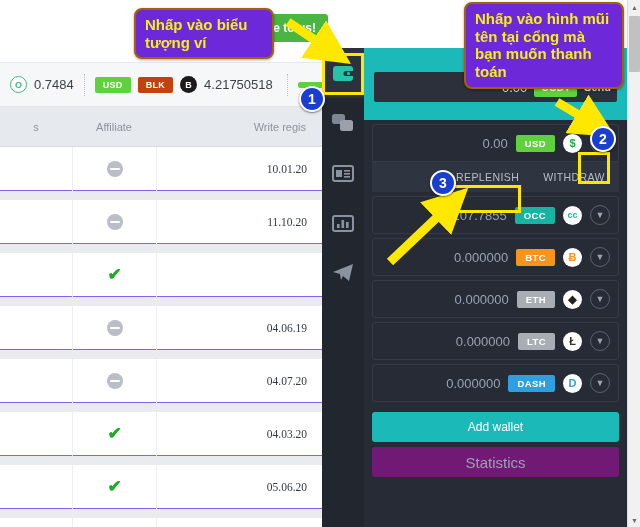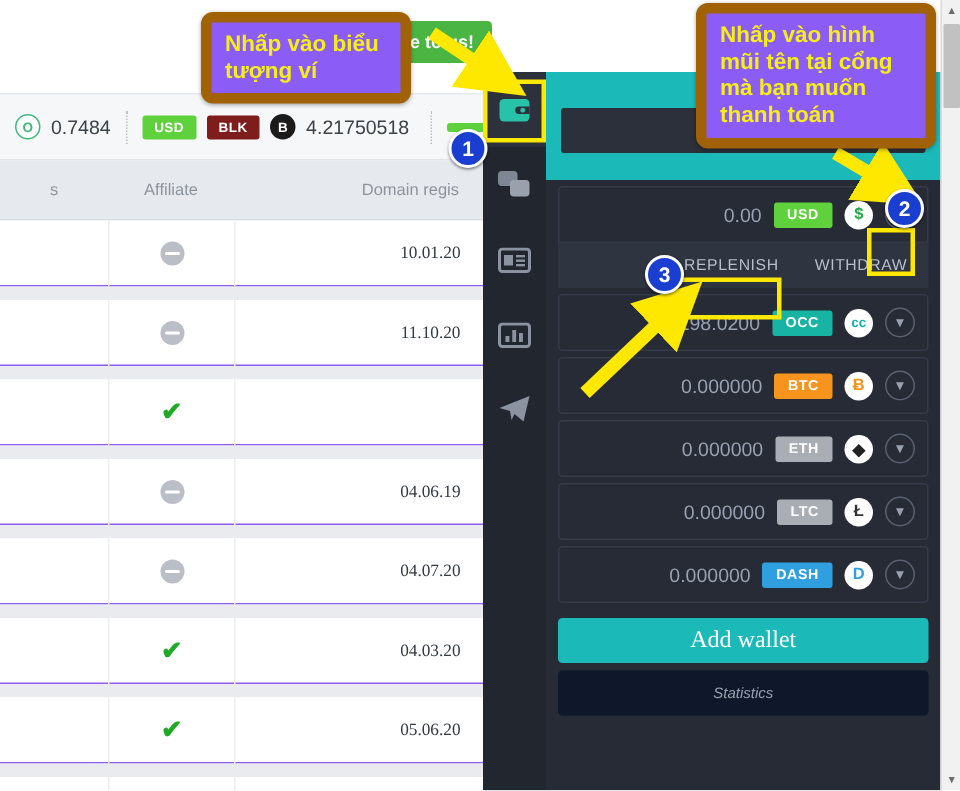--- a/index.html
+++ b/index.html
@@ -36,21 +36,21 @@
   .rate-sep { width:1px; height:22px; border-left:1px dotted #b9c0c8; }
   .coin-dot {
     width:17px; height:17px; border-radius:50%; display:flex; align-items:center;
     justify-content:center; font-size:10px; font-weight:bold; color:#fff;
   }
   .coin-dot.occ { background:#fff; border:1.5px solid #3fb87a; color:#3fb87a; font-size:9px; }
   .coin-dot.blk { background:#1b1b1b; color:#fff; font-size:9px; }
   .rate-val { font-size:13px; color:#3b4249; font-family:Liberation Sans, sans-serif; }
   .tag { font-size:9px; font-weight:bold; color:#fff; padding:3px 8px; border-radius:2px; letter-spacing:.3px; }
   .tag.usd { background:#5fd13c; }
-  .tag.blk { background:#7f1d1d; }
+  .tag.blk { background:#c2410c; }
 
   
   .tbl { position:absolute; left:0; top:107px; width:328px; }
   .tbl-head {
     display:flex; height:40px; background:#e6e9ee; align-items:center;
     border-bottom:1px solid #d6dae0;
   }
   .tbl-head .th {
     font-size:11px; color:#8d949c; text-align:center; position:relative;
   }
@@ -122,34 +122,34 @@
   }
   .tabs-strip {
     margin:0 8px 4px 8px; height:30px; background:#2e3440;
     display:flex; align-items:center;
   }
   .tabs-strip .tab { font-size:10.5px; color:#b8bec9; padding:0 12px; letter-spacing:.4px; }
   .tabs-strip .spacer { width:72px; }
 
   .add-wallet {
     margin:10px 8px 5px 8px; height:30px; background:#1cb9b9; border-radius:3px;
-    display:flex; align-items:center; justify-content:center; color:#fff; font-size:16px;font-family:Liberation Serif, serif;
+    display:flex; align-items:center; justify-content:center; color:#fff; font-size:12px;
   }
   .stats-btn {
-    margin:0 8px; height:30px; background:#0f172a; border-radius:3px;
-    display:flex; align-items:center; justify-content:center; color:#9aa2b1; font-size:10px;font-style:italic;
+    margin:0 8px; height:30px; background:#701a75; border-radius:3px;
+    display:flex; align-items:center; justify-content:center; color:#9aa2b1; font-size:15px;
   }
 
   
   .scrollbar { position:absolute; right:0; top:0; width:13px; height:527px; background:#f1f1f1; border-left:1px solid #dcdcdc; }
   .sb-arrow { width:13px; height:14px; display:flex; align-items:center; justify-content:center; font-size:7px; color:#6b6b6b; }
   .sb-thumb { position:absolute; left:1px; top:16px; width:11px; height:56px; background:#c1c1c1; border-radius:1px; }
   .sb-arrow.bottom { position:absolute; bottom:0; left:0; }
   .callout {
-    position:absolute; background:#8b5cf6; color:#f5ee18; border:7px solid #a16207;
+    position:absolute; background:#6d28d9; color:#f5ee18; border:2px solid #a16207;
     border-radius:8px; font-weight:bold; line-height:1.18; padding:6px 9px;
     font-size:15px; box-shadow:0 1px 3px rgba(0,0,0,.35);
   }
   .badge {
     position:absolute; width:26px; height:26px; border-radius:50%;
     background:#1a3fd0; border:2.5px solid #fff; color:#fff; font-weight:bold;
     font-size:14px; display:flex; align-items:center; justify-content:center;
     box-shadow:0 1px 2px rgba(0,0,0,.5);
   }
   .hl { position:absolute; border:3px solid #ffe800; }
@@ -190,21 +190,21 @@
 
     <div class="tbl">
       <div class="tbl-head">
         <div class="th col-a">s</div>
         <div class="th col-b">
           <span class="th-sep" style="left:0"></span>
           <span>Affiliate</span>
         </div>
         <div class="th col-c">
           <span class="th-sep" style="left:0"></span>
-          <span>Domain regis</span>
+          <span>Write regis</span>
         </div>
       </div>
       <div id="rows">
           <div class="trow">
             <div class="cell col-a"></div>
             <div class="vline"></div>
             <div class="cell" style="width: 83px;">
               <span class="icon-minus"></span>
             </div>
             <div class="vline"></div>
@@ -339,21 +339,21 @@
           <span class="wcoin usd">$</span>
           <span class="chev">▲</span>
         </div>
         <div class="tabs-strip">
           <span class="spacer"></span>
           <span class="tab">REPLENISH</span>
           <span class="tab">WITHDRAW</span>
         </div>
 
         <div class="wrow">
-          <span class="wamt">198.0200</span>
+          <span class="wamt">107.7855</span>
           <span class="wtag occ">OCC</span>
           <span class="wcoin occ">cc</span>
           <span class="chev">▼</span>
         </div>
         <div class="wrow">
           <span class="wamt">0.000000</span>
           <span class="wtag btc">BTC</span>
           <span class="wcoin btc">Ƀ</span>
           <span class="chev">▼</span>
         </div>

